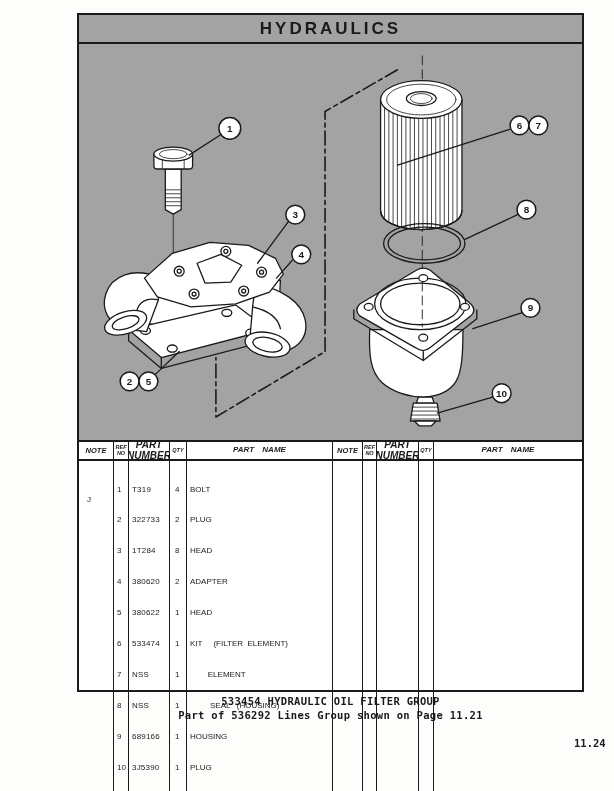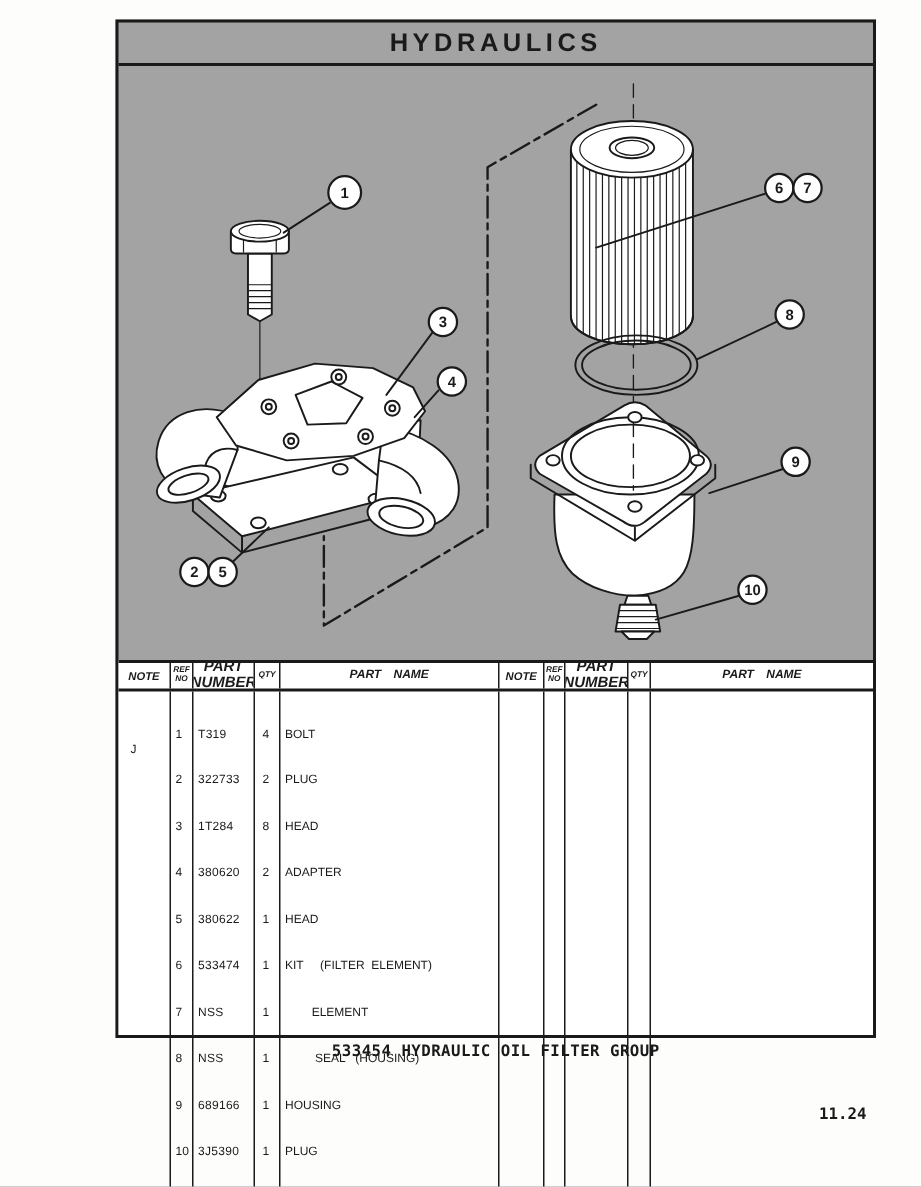--- a/index.html
+++ b/index.html
@@ -66,21 +66,21 @@
   .c-qty { padding-left:5px; }
   .c-name { padding-left:3px; }
 
   
   .caption {
     position:absolute; left:77px; top:695px; width:507px; text-align:center;
     font-family:"DejaVu Sans Mono", monospace; font-size:10.5px; line-height:13.5px;
     letter-spacing:0.3px; font-weight:bold;
   }
   .page-number {
-    position:absolute; left:546px; top:737px;
+    position:absolute; left:574px; top:737px;
     font-family:"DejaVu Sans Mono", monospace; font-size:10.5px; font-weight:bold;
   }
 </style>
 </head>
 <body>
 
 <div class="doc-box">
 
   <div class="title-band">HYDRAULICS</div>
 
@@ -330,14 +330,15 @@
       <div class="col"></div>
       <div class="col"></div>
       <div class="col"></div>
     </div>
 
   </div>
 </div>
 
 <div class="caption">
   <div>533454 HYDRAULIC OIL FILTER GROUP</div>
+  <div>Part of 536292 Lines Group shown on Page 11.21</div>
 </div>
 <div class="page-number">11.24</div>
 
 </body></html>

